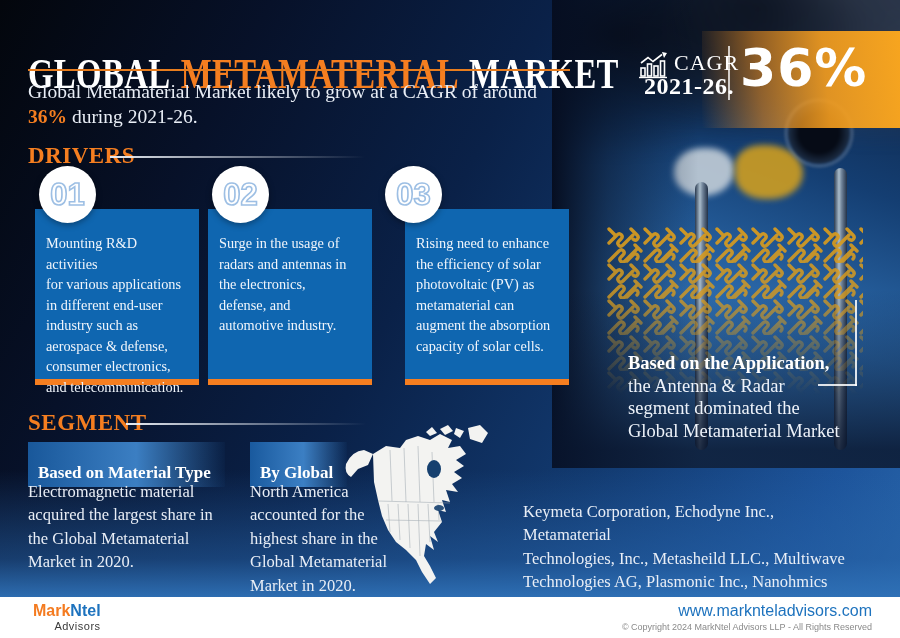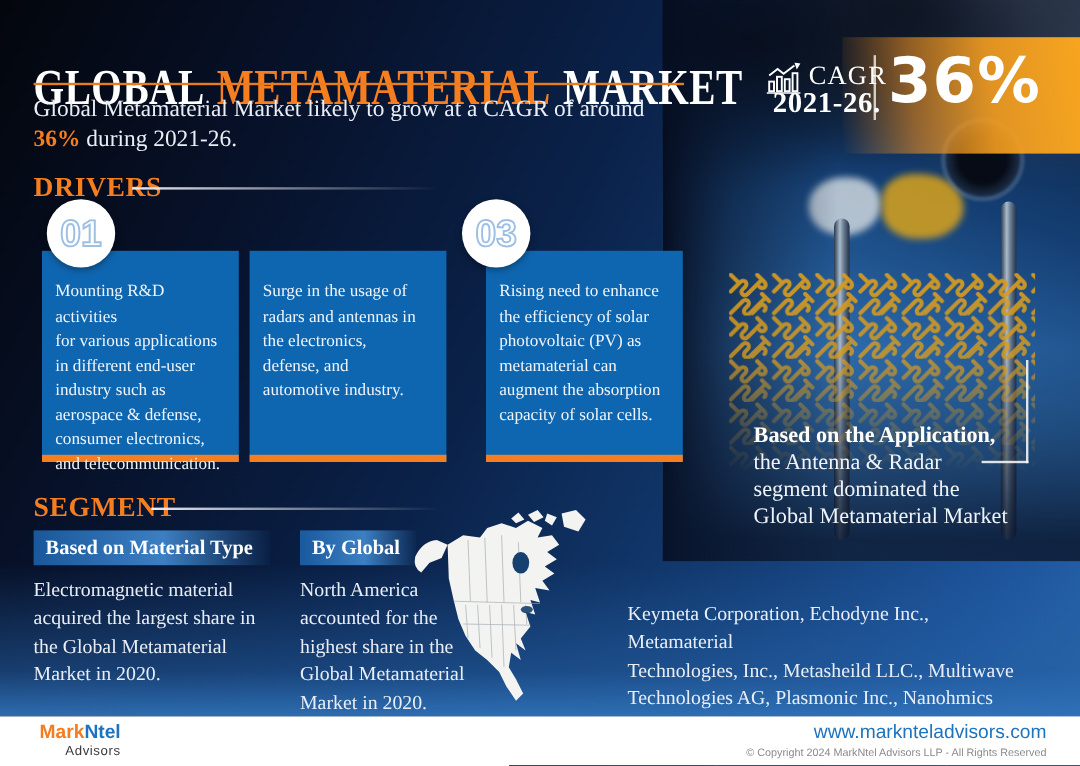--- a/index.html
+++ b/index.html
@@ -62,21 +62,21 @@
   .pattern{position:absolute;left:607px;top:227px;width:256px;height:168px;
     -webkit-mask-image:linear-gradient(180deg,rgba(0,0,0,.95) 0%,rgba(0,0,0,.8) 42%,rgba(0,0,0,.3) 72%,rgba(0,0,0,0) 100%);
     mask-image:linear-gradient(180deg,rgba(0,0,0,.95) 0%,rgba(0,0,0,.8) 42%,rgba(0,0,0,.3) 72%,rgba(0,0,0,0) 100%);}
   .conn{position:absolute;background:rgba(255,255,255,.85);}
   .conn-v{left:855px;top:300px;width:2px;height:86px;}
   .conn-h{left:818px;top:384px;width:39px;height:2px;}
   .app-note{position:absolute;left:628px;top:352px;width:225px;color:#eef3fa;font-size:18.5px;line-height:1.22;}
   .app-note .b{font-weight:700;color:#fff;}
   .app-note .rest{white-space:pre-line;}
   
-  .chip{position:absolute;height:29px;line-height:29px;padding:0 14px 0 10px;color:#fff;
+  .chip{position:absolute;height:29px;line-height:29px;padding:16px 14px 0 10px;color:#fff;
     font-size:17px;font-weight:700;
     background:linear-gradient(90deg,rgba(28,100,174,.85) 0%,rgba(62,132,202,.95) 55%,rgba(28,100,174,.05) 100%);}
   .body-txt{position:absolute;color:#e9eef6;font-size:16.5px;line-height:1.42;white-space:pre-line;}
   .map{position:absolute;left:342px;top:424px;}
   
   .kp-chip{position:absolute;left:523px;top:462px;width:105px;height:31px;line-height:31px;text-align:center;
     color:#fff;font-size:17px;font-weight:700;letter-spacing:.5px;
     background:linear-gradient(90deg,#2f7ac4,#1560ac);border:1px solid rgba(200,220,240,.4);}
   .kp-txt{position:absolute;left:523px;top:500px;width:335px;color:#e9eef6;font-size:16.5px;line-height:1.42;white-space:pre-line;}
   
@@ -148,20 +148,21 @@
   </div>
   <div class="num" style="left:39px;">01</div>
 
   <div class="card" style="left:208px;">
     <div class="txt">Surge in the usage of
 radars and antennas in
 the electronics,
 defense, and
 automotive industry.</div>
   </div>
+  <div class="num" style="left:212px;">02</div>
 
   <div class="card" style="left:381px;margin-left:24px;">
     <div class="txt">Rising need to enhance
 the efficiency of solar
 photovoltaic (PV) as
 metamaterial can
 augment the absorption
 capacity of solar cells.</div>
   </div>
   <div class="num" style="left:385px;">03</div>

